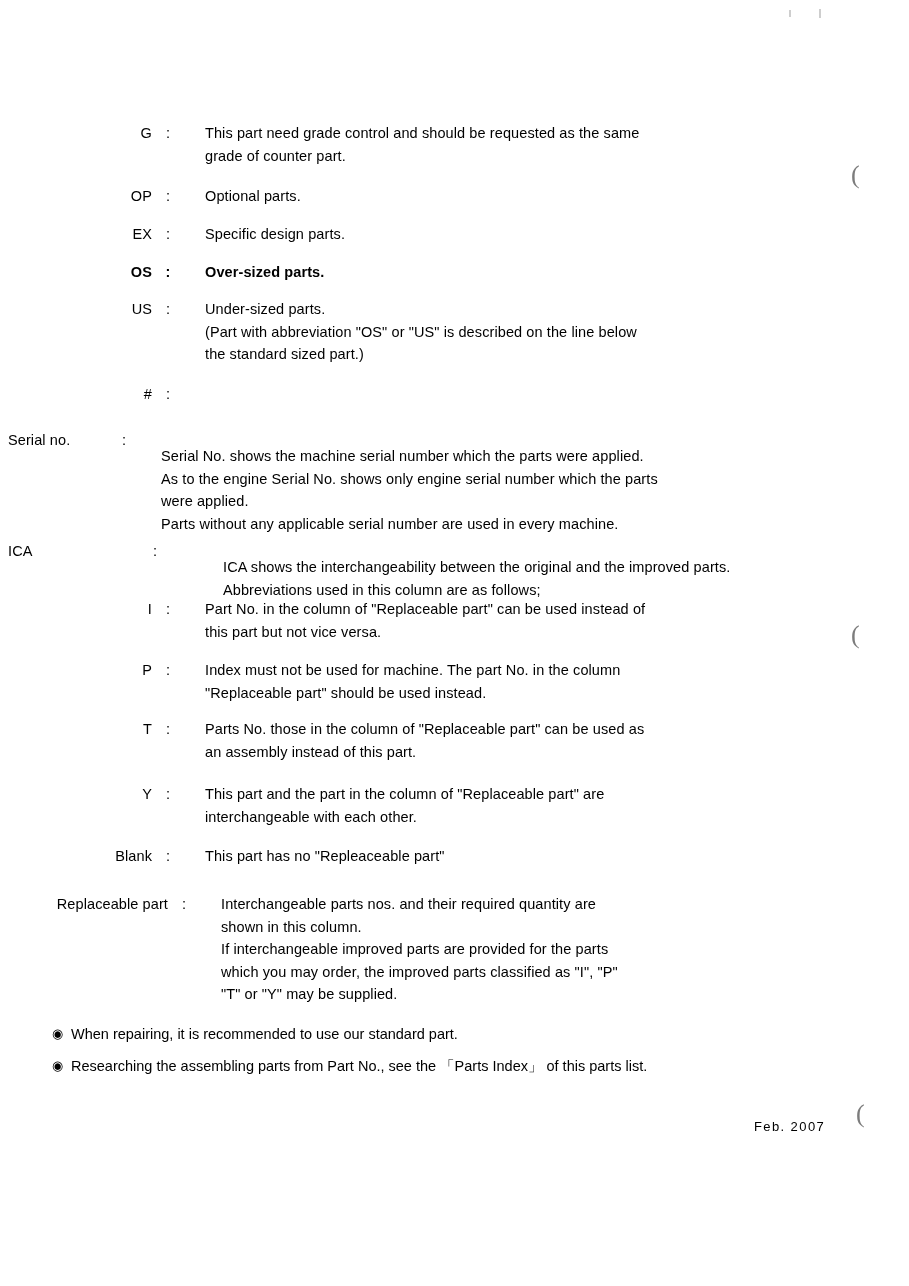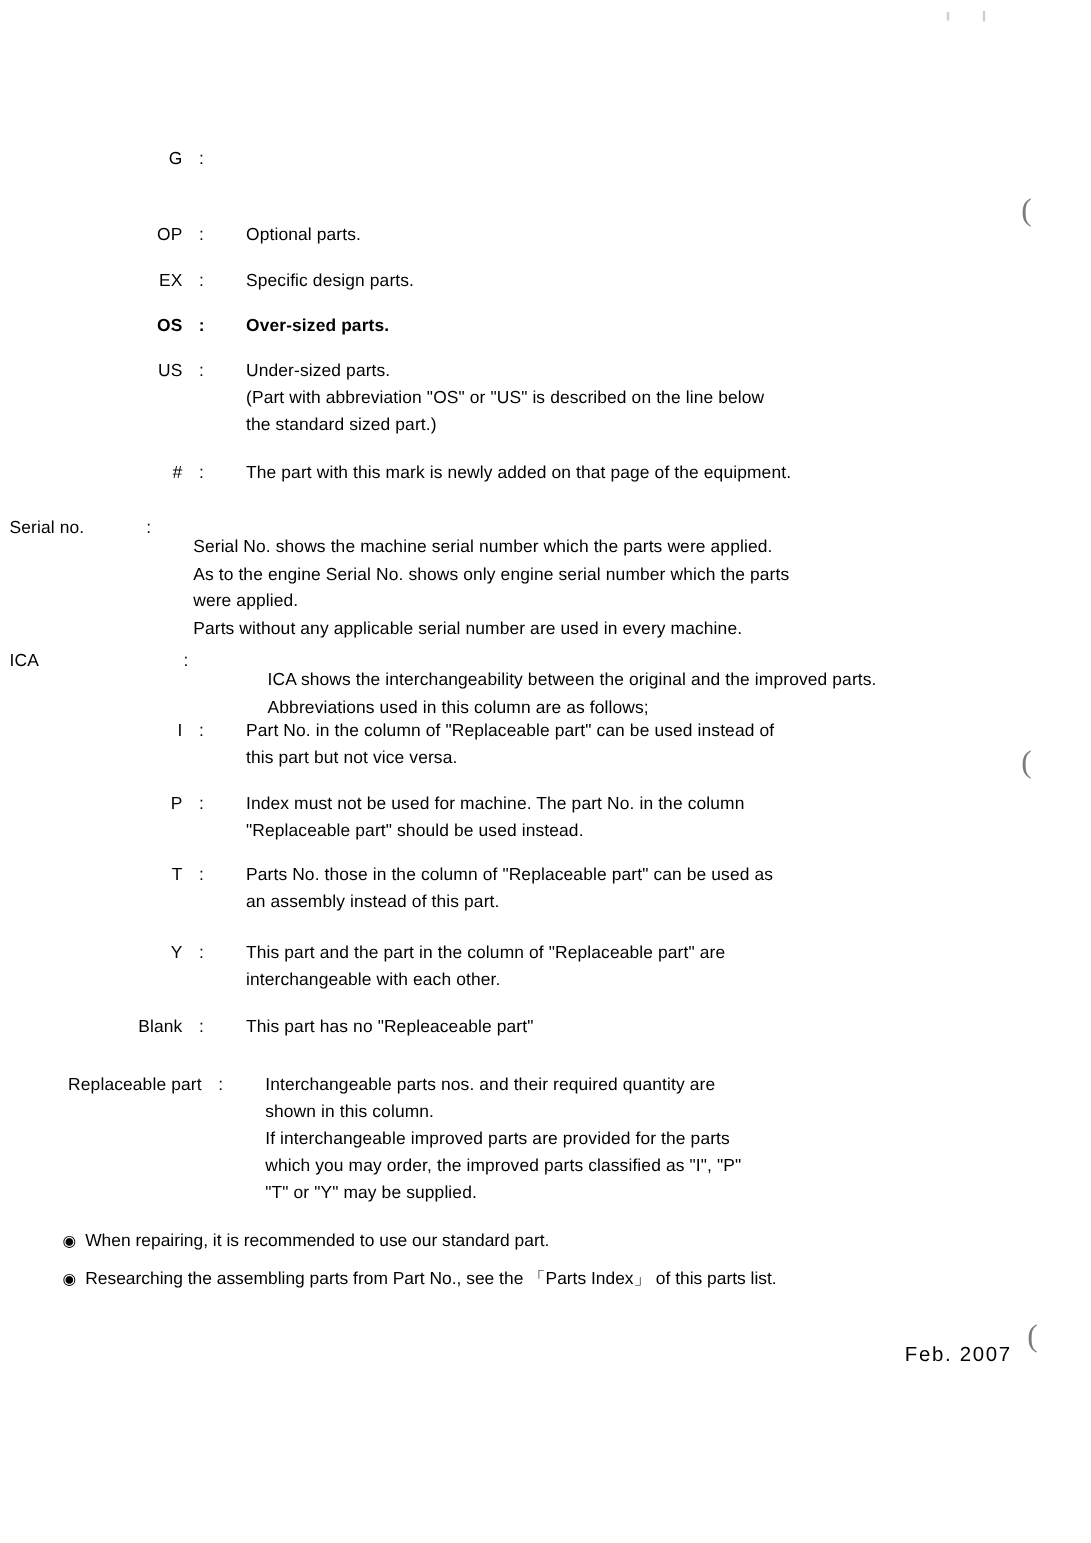--- a/index.html
+++ b/index.html
@@ -72,21 +72,21 @@
     flex: 0 0 auto;
     width: 19px;
     font-size: 13px;
     line-height: 22px;
   }
   .bullet-text { flex: 0 0 auto; }
 
   
   #footer-date {
     position: absolute;
-    font-size: 17px;
+    font-size: 13px;
     letter-spacing: 1.4px;
     white-space: nowrap;
     text-align: center;
   }
 
   
   .artifact {
     position: absolute;
     border: 0;
     color: #4a4a4a;
@@ -102,20 +102,22 @@
   }
 </style>
 </head>
 <body>
 
 <div id="page">
 
   <div class="defrow grp-abbrev" style="left:52px; top:122px; width:700px;">
     <span class="term">G</span>
     <span class="colon">:</span>
+    <span class="body-text">This part need grade control and should be requested as the same
+grade of counter part.</span>
   </div>
 
   <div class="defrow grp-abbrev" style="left:52px; top:185px; width:700px;">
     <span class="term">OP</span>
     <span class="colon">:</span>
     <span class="body-text">Optional parts.</span>
   </div>
 
   <div class="defrow grp-abbrev" style="left:52px; top:223px; width:700px;">
     <span class="term">EX</span>
@@ -133,21 +135,20 @@
     <span class="term">US</span>
     <span class="colon">:</span>
     <span class="body-text">Under-sized parts.
 (Part with abbreviation "OS" or "US" is described on the line below
 the standard sized part.)</span>
   </div>
 
   <div class="defrow grp-abbrev" style="left:52px; top:383px; width:700px;">
     <span class="term">#</span>
     <span class="colon">:</span>
-    <span class="body-text">The part with this mark is newly added on that page of the equipment.</span>
   </div>
 
   <div class="defrow grp-section" style="left:8px; top:429px; width:790px;">
     <span class="term left">Serial no.</span>
     <span class="colon">:</span>
     <span class="body-text">Serial No. shows the machine serial number which the parts were applied.
 As to the engine Serial No. shows only engine serial number which the parts
 were applied.
 Parts without any applicable serial number are used in every machine.</span>
   </div>

